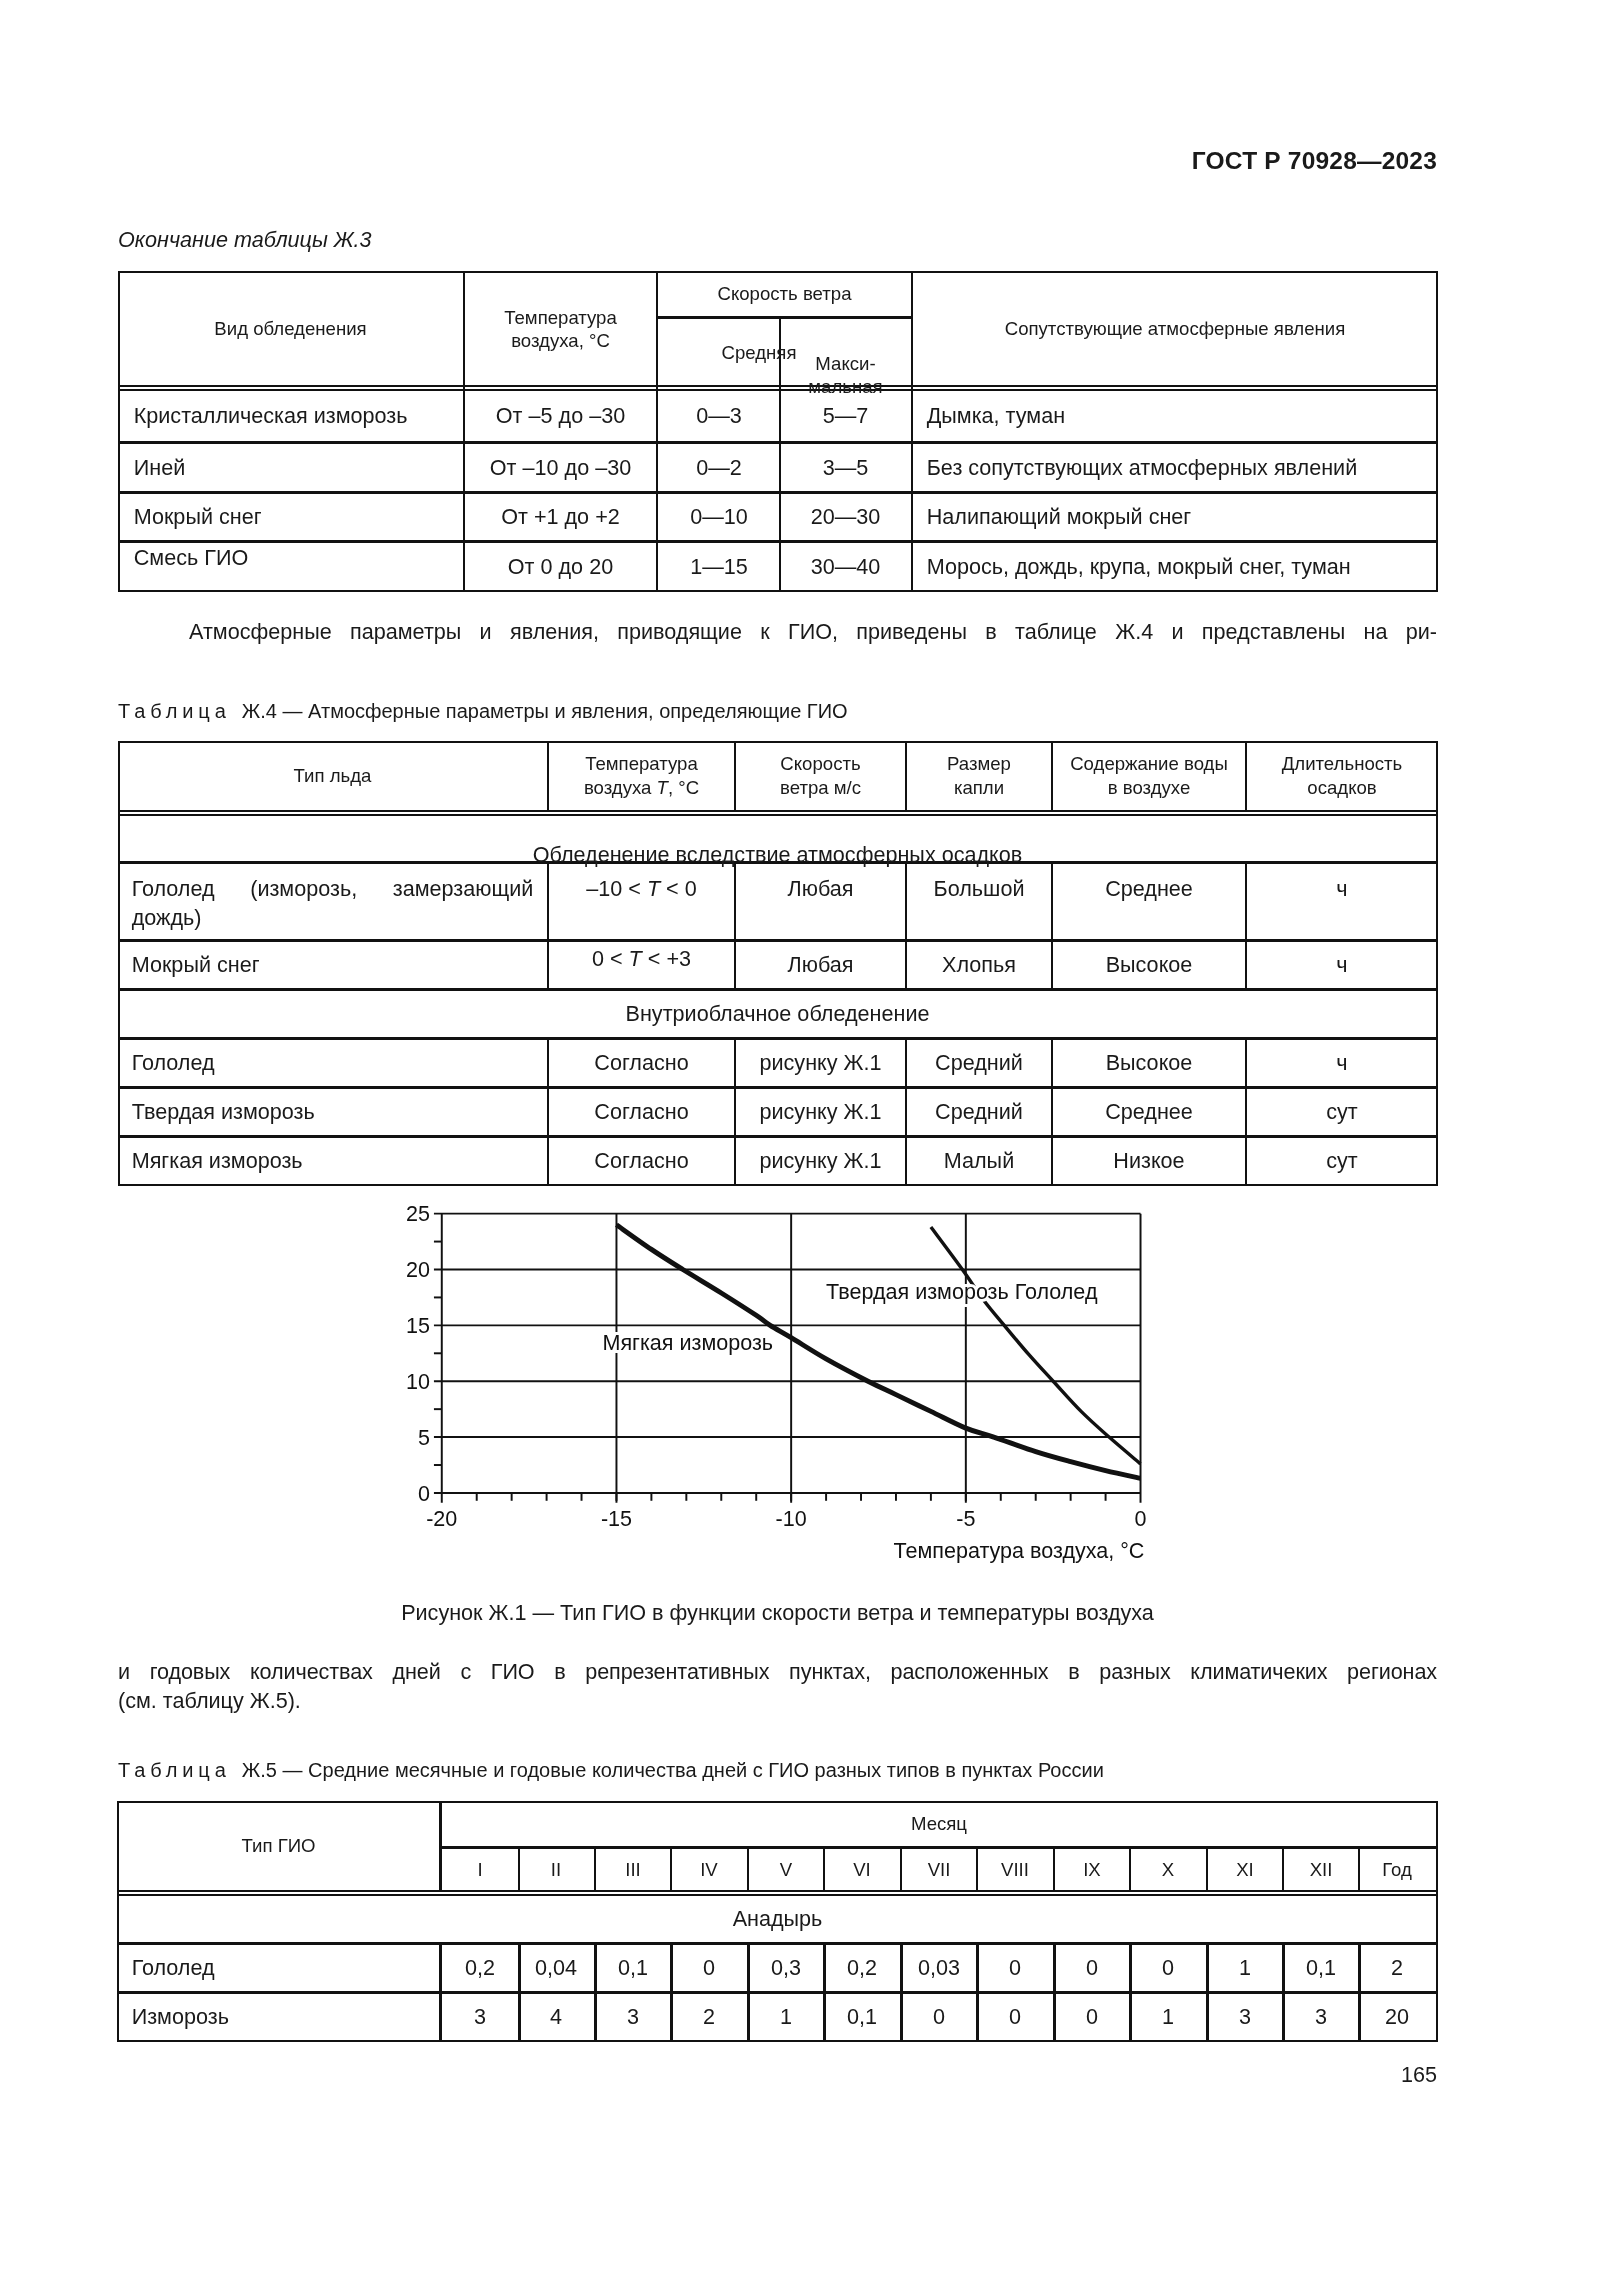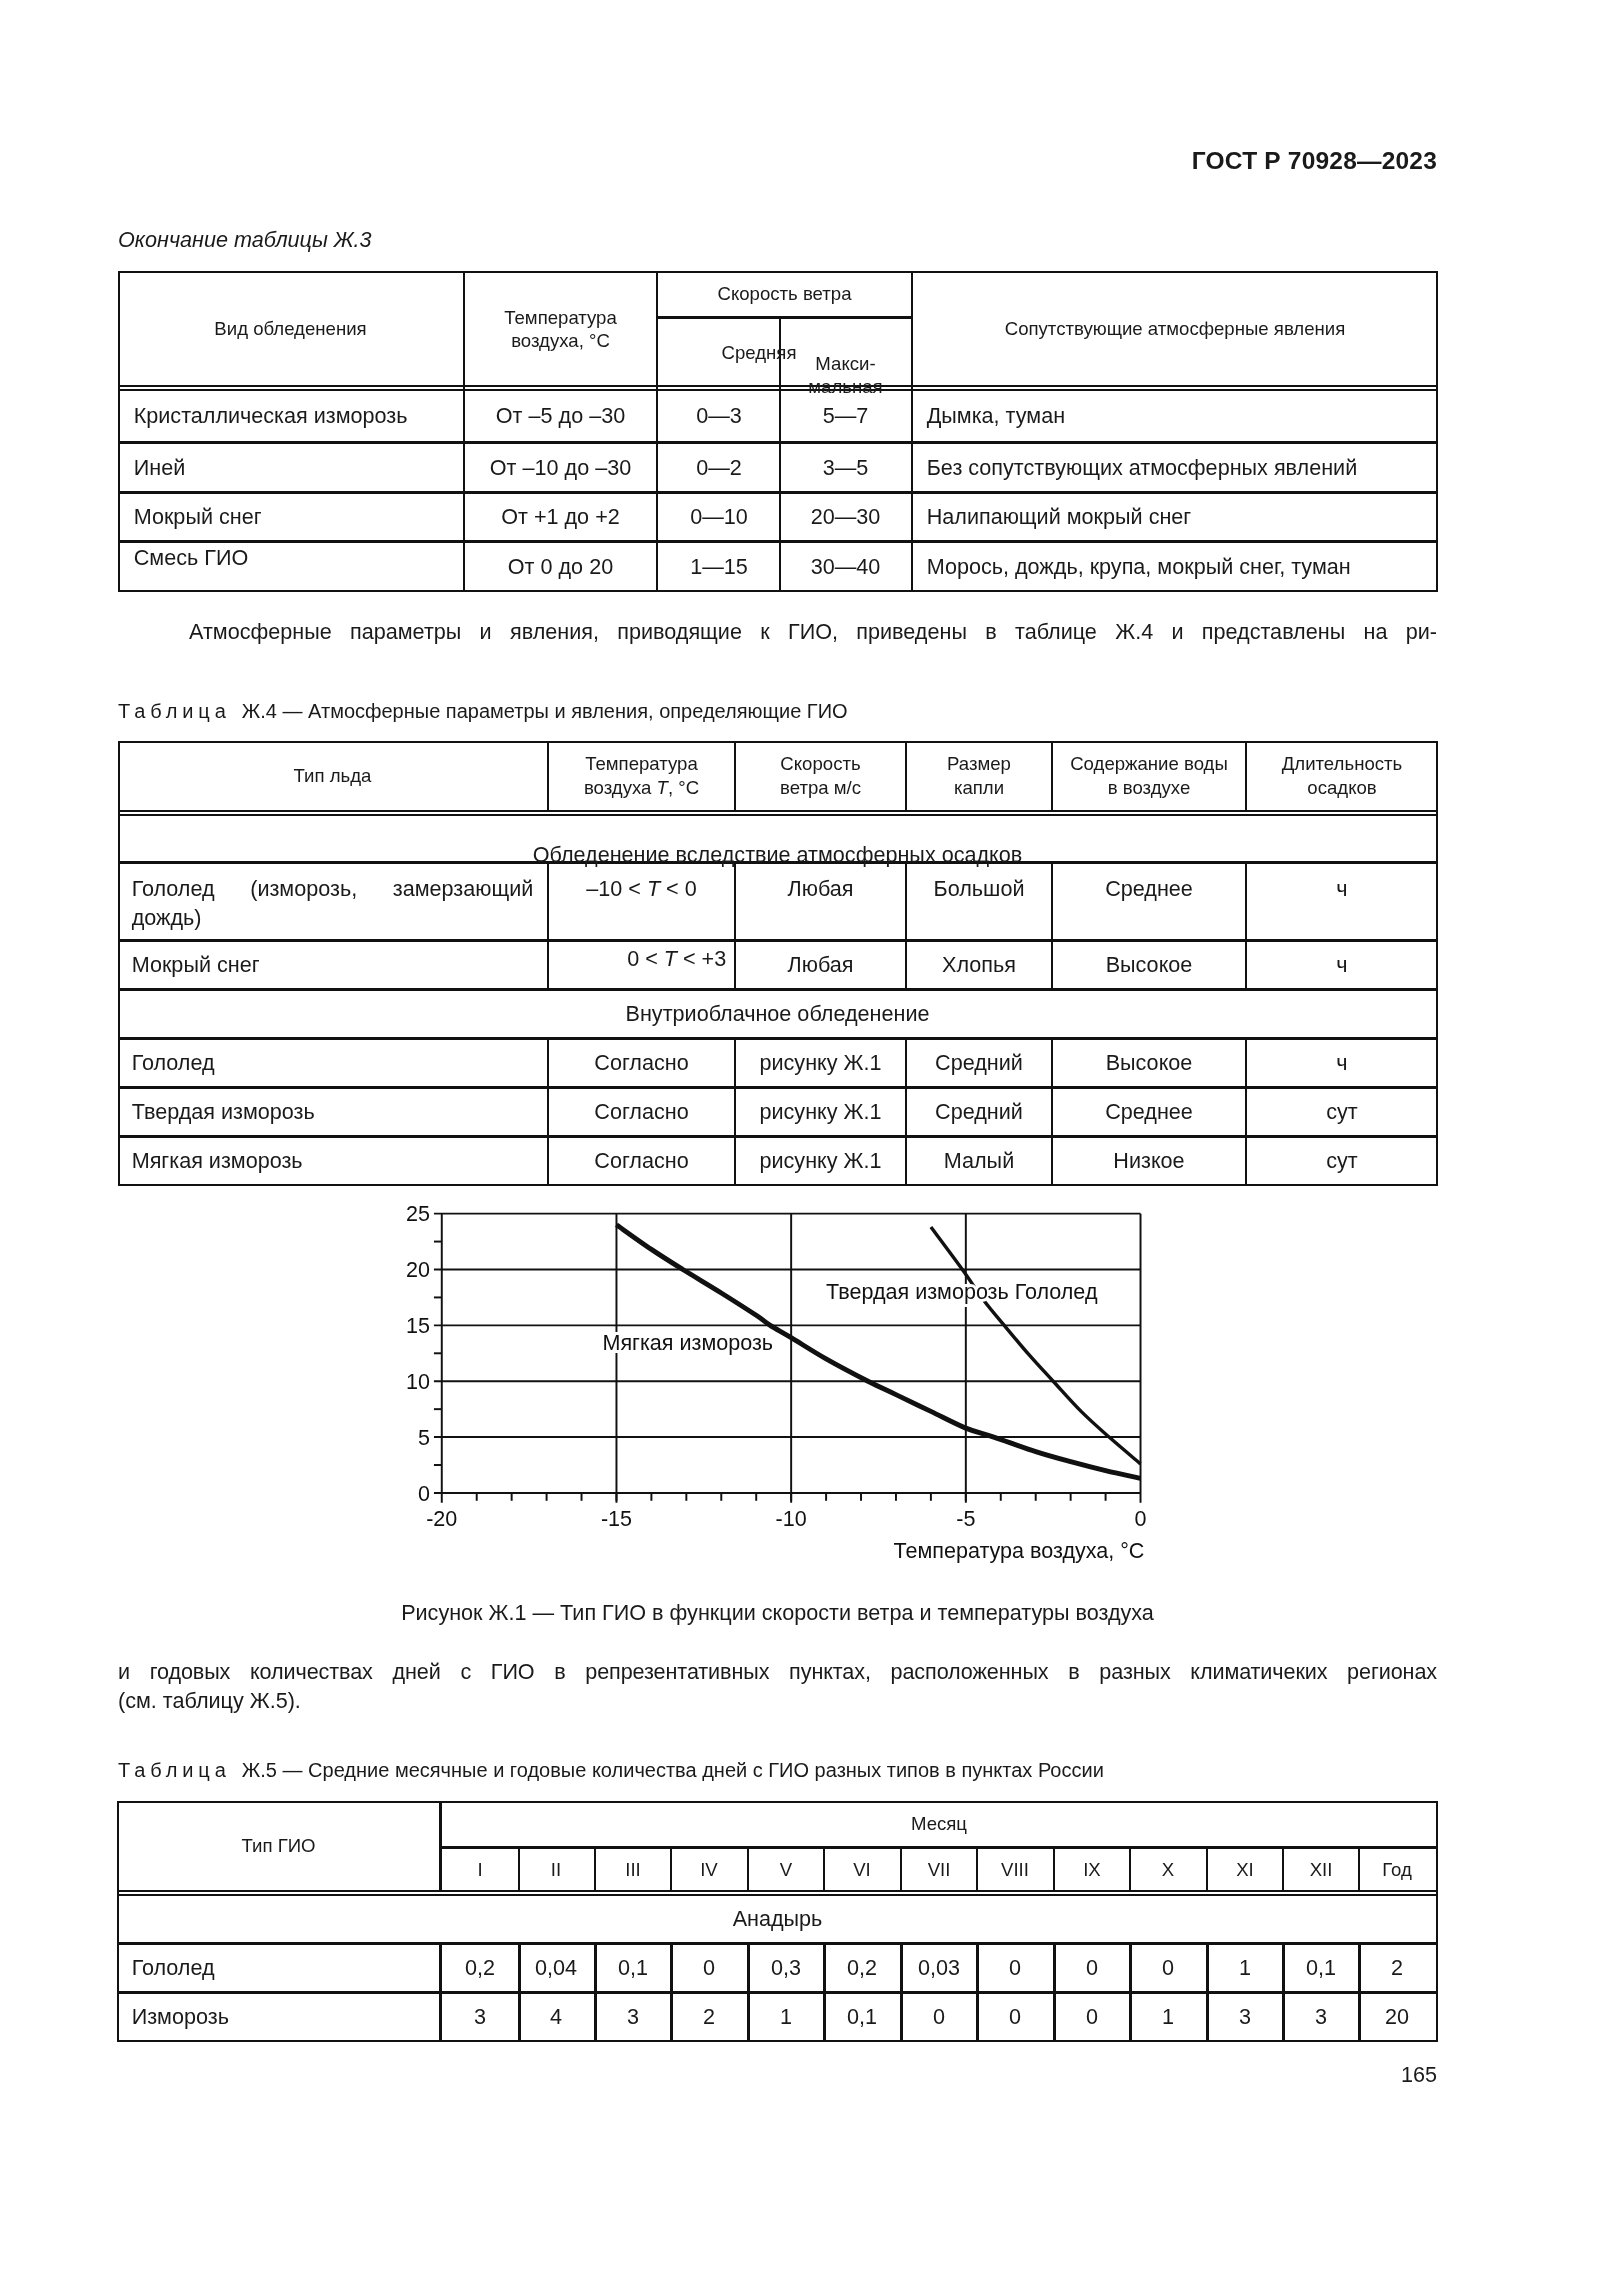--- a/index.html
+++ b/index.html
@@ -152,21 +152,21 @@
     <div class="cell" style="left:549px; top:864px; width:185px; height:75px; align-items:flex-start; padding-top:11.8px;">
         <span>–10 &lt; <i>T</i> &lt; 0</span>
       </div>
     <div class="cell" style="left:736px; top:864px; width:169px; height:75px; align-items:flex-start; padding-top:11.8px;">Любая</div>
     <div class="cell" style="left:907px; top:864px; width:144px; height:75px; align-items:flex-start; padding-top:11.8px;">Большой</div>
     <div class="cell" style="left:1053px; top:864px; width:192px; height:75px; align-items:flex-start; padding-top:11.8px;">Среднее</div>
     <div class="cell" style="left:1247px; top:864px; width:190px; height:75px; align-items:flex-start; padding-top:11.8px;">ч</div>
   </div>
   <div>
     <div class="cell left" style="left:118px; top:942px; width:429px; height:46px;">Мокрый снег</div>
-    <div class="cell" style="left:549px; top:942px; width:185px; height:34px;justify-content:flex-end;">
+    <div class="cell" style="left:549px; top:942px; width:185px; height:34px;">
         <span>0 &lt; <i>T</i> &lt; +3</span>
       </div>
     <div class="cell" style="left:736px; top:942px; width:169px; height:46px;">Любая</div>
     <div class="cell" style="left:907px; top:942px; width:144px; height:46px;">Хлопья</div>
     <div class="cell" style="left:1053px; top:942px; width:192px; height:46px;">Высокое</div>
     <div class="cell" style="left:1247px; top:942px; width:190px; height:46px;">ч</div>
   </div>
 
   <div class="cell" style="left:118px; top:991px; width:1319px; height:46px;">Внутриоблачное обледенение</div>
 

